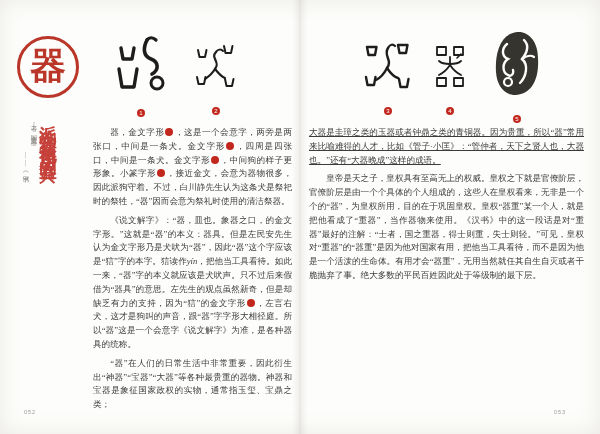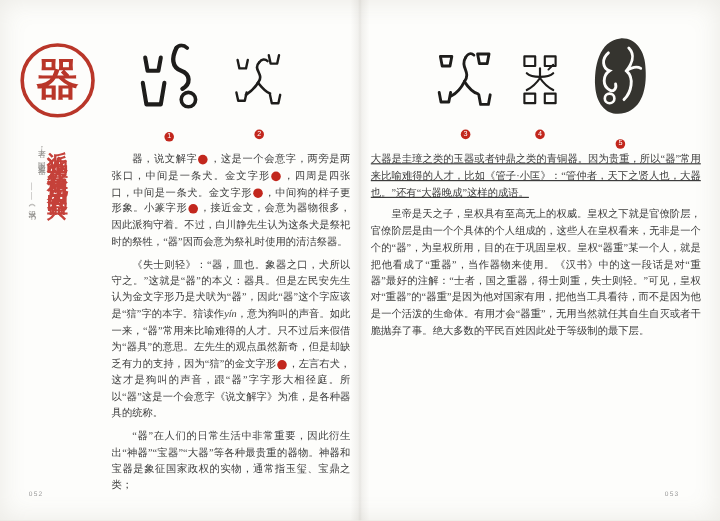--- a/index.html
+++ b/index.html
@@ -130,22 +130,22 @@
       <circle cx="15" cy="52" r="4" stroke="#fdfdfb" stroke-width="2.2" fill="none"></circle>
       <path d="M31,10 C37,16 33,24 29,29 C36,35 33,47 27,53" stroke="#fdfdfb" stroke-width="2.4" fill="none" stroke-linecap="round"></path>
       <path d="M29,29 C33,26 38,25 41,27" stroke="#fdfdfb" stroke-width="2.2" fill="none" stroke-linecap="round"></path>
     </svg>
     <div class="gnum">
       <span class="nbadge">5</span>
     </div>
   </figure>
 
   <div class="text-col left-col">
-    <p><span>器，说文解字</span><span class="nbadge inline">1</span><span>，这是一个会意字，两旁是两张口，中间是一条犬。金文字形</span><span class="nbadge inline">2</span><span>，四周是四张口，中间是一条犬。金文字形</span><span class="nbadge inline">3</span><span>，中间狗的样子更形象。小篆字形</span><span class="nbadge inline">4</span><span>，接近金文，会意为器物很多，因此派狗守着。不过，白川静先生认为这条犬是祭祀时的祭牲，“器”因而会意为祭礼时使用的清洁祭器。</span></p>
-    <p><span>《失士则轻》：“器，皿也。象器之口，犬所以守之。”这就是“器”的本义：器具。但是左民安先生认为金文字形乃是犬吠为“器”，因此“器”这个字应该是“狺”字的本字。狺读作</span><span class="pinyin">yín</span><span>，意为狗叫的声音。如此一来，“器”常用来比喻难得的人才。只不过后来假借为“器具”的意思。左先生的观点虽然新奇，但是却缺乏有力的支持，因为“狺”的金文字形</span><span class="nbadge inline">5</span><span>，左言右犬，这才是狗叫的声音，跟“器”字字形大相径庭。所以“器”这是一个会意字《说文解字》为准，是各种器具的统称。</span></p>
+    <p><span>器，金文字形</span><span class="nbadge inline">1</span><span>，这是一个会意字，两旁是两张口，中间是一条犬。金文字形</span><span class="nbadge inline">2</span><span>，四周是四张口，中间是一条犬。金文字形</span><span class="nbadge inline">3</span><span>，中间狗的样子更形象。小篆字形</span><span class="nbadge inline">4</span><span>，接近金文，会意为器物很多，因此派狗守着。不过，白川静先生认为这条犬是祭祀时的祭牲，“器”因而会意为祭礼时使用的清洁祭器。</span></p>
+    <p><span>《说文解字》：“器，皿也。象器之口，的金文字形。”这就是“器”的本义：器具。但是左民安先生认为金文字形乃是犬吠为“器”，因此“器”这个字应该是“狺”字的本字。狺读作</span><span class="pinyin">yín</span><span>，把他当工具看待。如此一来，“器”字的本义就应该是犬吠声。只不过后来假借为“器具”的意思。左先生的观点虽然新奇，但是却缺乏有力的支持，因为“狺”的金文字形</span><span class="nbadge inline">5</span><span>，左言右犬，这才是狗叫的声音，跟“器”字字形大相径庭。所以“器”这是一个会意字《说文解字》为准，是各种器具的统称。</span></p>
     <p>“器”在人们的日常生活中非常重要，因此衍生出“神器”“宝器”“大器”等各种最贵重的器物。神器和宝器是象征国家政权的实物，通常指玉玺、宝鼎之类；</p>
   </div>
 
   <div class="text-col right-col">
     <p class="no-indent">大器是圭璋之类的玉器或者钟鼎之类的青铜器。因为贵重，所以“器”常用来比喻难得的人才，比如《管子·小匡》：“管仲者，天下之贤人也，大器也。”还有“大器晚成”这样的成语。</p>
     <p>皇帝是天之子，皇权具有至高无上的权威。皇权之下就是官僚阶层，官僚阶层是由一个个具体的个人组成的，这些人在皇权看来，无非是一个个的“器”，为皇权所用，目的在于巩固皇权。皇权“器重”某一个人，就是把他看成了“重器”，当作器物来使用。《汉书》中的这一段话是对“重器”最好的注解：“士者，国之重器，得士则重，失士则轻。”可见，皇权对“重器”的“器重”是因为他对国家有用，把他当工具看待，而不是因为他是一个活泼的生命体。有用才会“器重”，无用当然就任其自生自灭或者干脆抛弃了事。绝大多数的平民百姓因此处于等级制的最下层。</p>
   </div>
 
   <div class="pnum left">052</div>
   <div class="pnum right">053</div>

